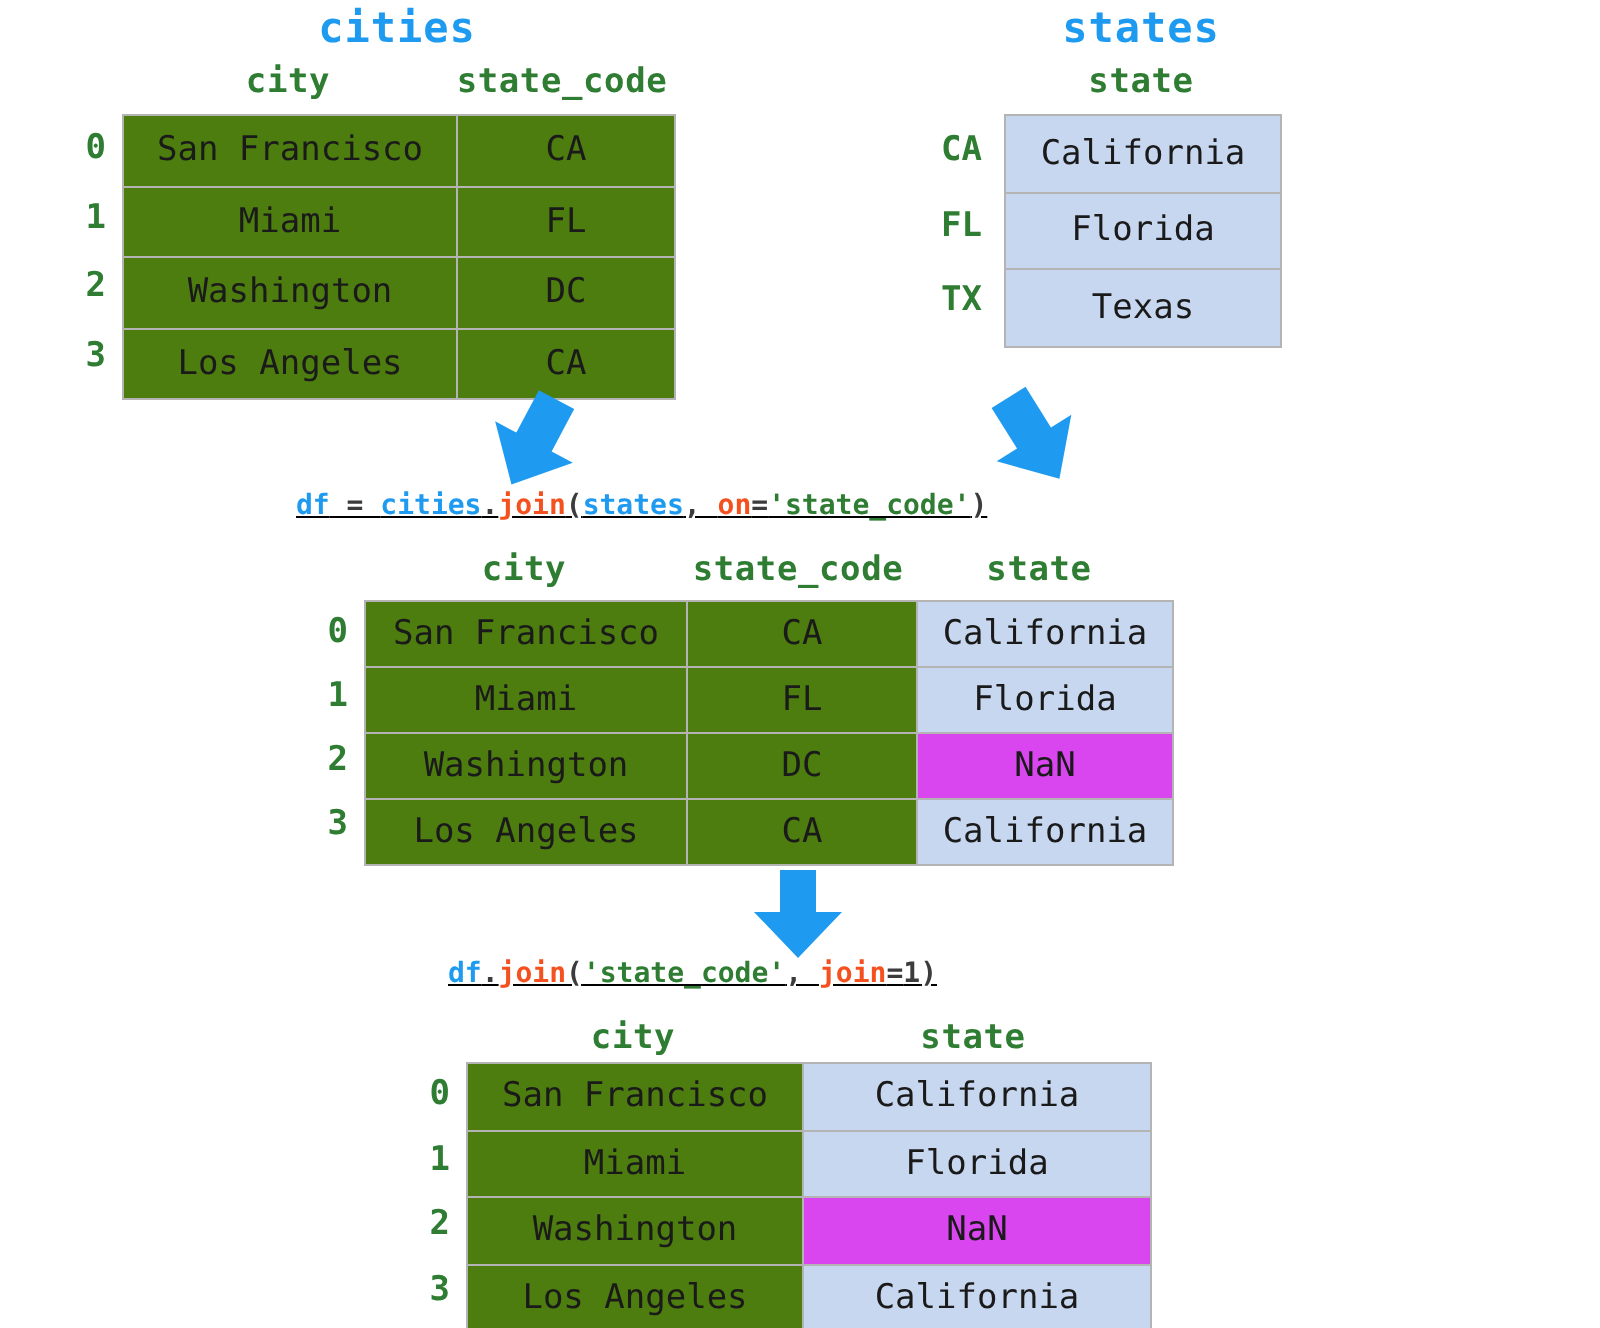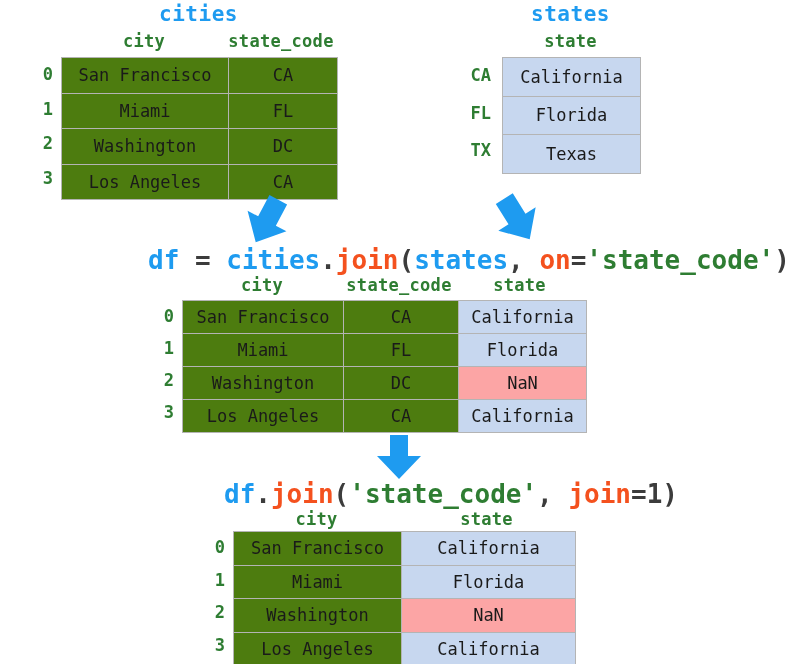--- a/index.html
+++ b/index.html
@@ -52,29 +52,30 @@
     border: 1px solid #b4b4b4;
     text-align: center;
     font-size: 17px;
     color: #1a1a1a;
     font-family: "DejaVu Sans Mono", "Liberation Mono", monospace;
     padding: 0;
     white-space: nowrap;
   }
   td.orange { background: #4d7c0f; }
   td.blue   { background: #C7D7EF; }
-  td.nan    { background: #fca5a5; }
+  td.nan    { background: #d946ef; }
 
   
   .code {
     font-family: "DejaVu Sans Mono", "Liberation Mono", monospace;
-    font-size: 26px;
+    font-size: 14px;
     font-weight: bold;
     white-space: pre;
     letter-spacing: 0px;
+    text-decoration: underline;
   }
   .c-var   { color: #1E9BF0; }
   .c-op    { color: #3c3c3c; }
   .c-fn    { color: #F4511E; }
   .c-paren { color: #3c3c3c; }
   .c-str   { color: #2E7D32; }
   .c-kw    { color: #F4511E; }
   .c-num   { color: #3c3c3c; }
 
   

